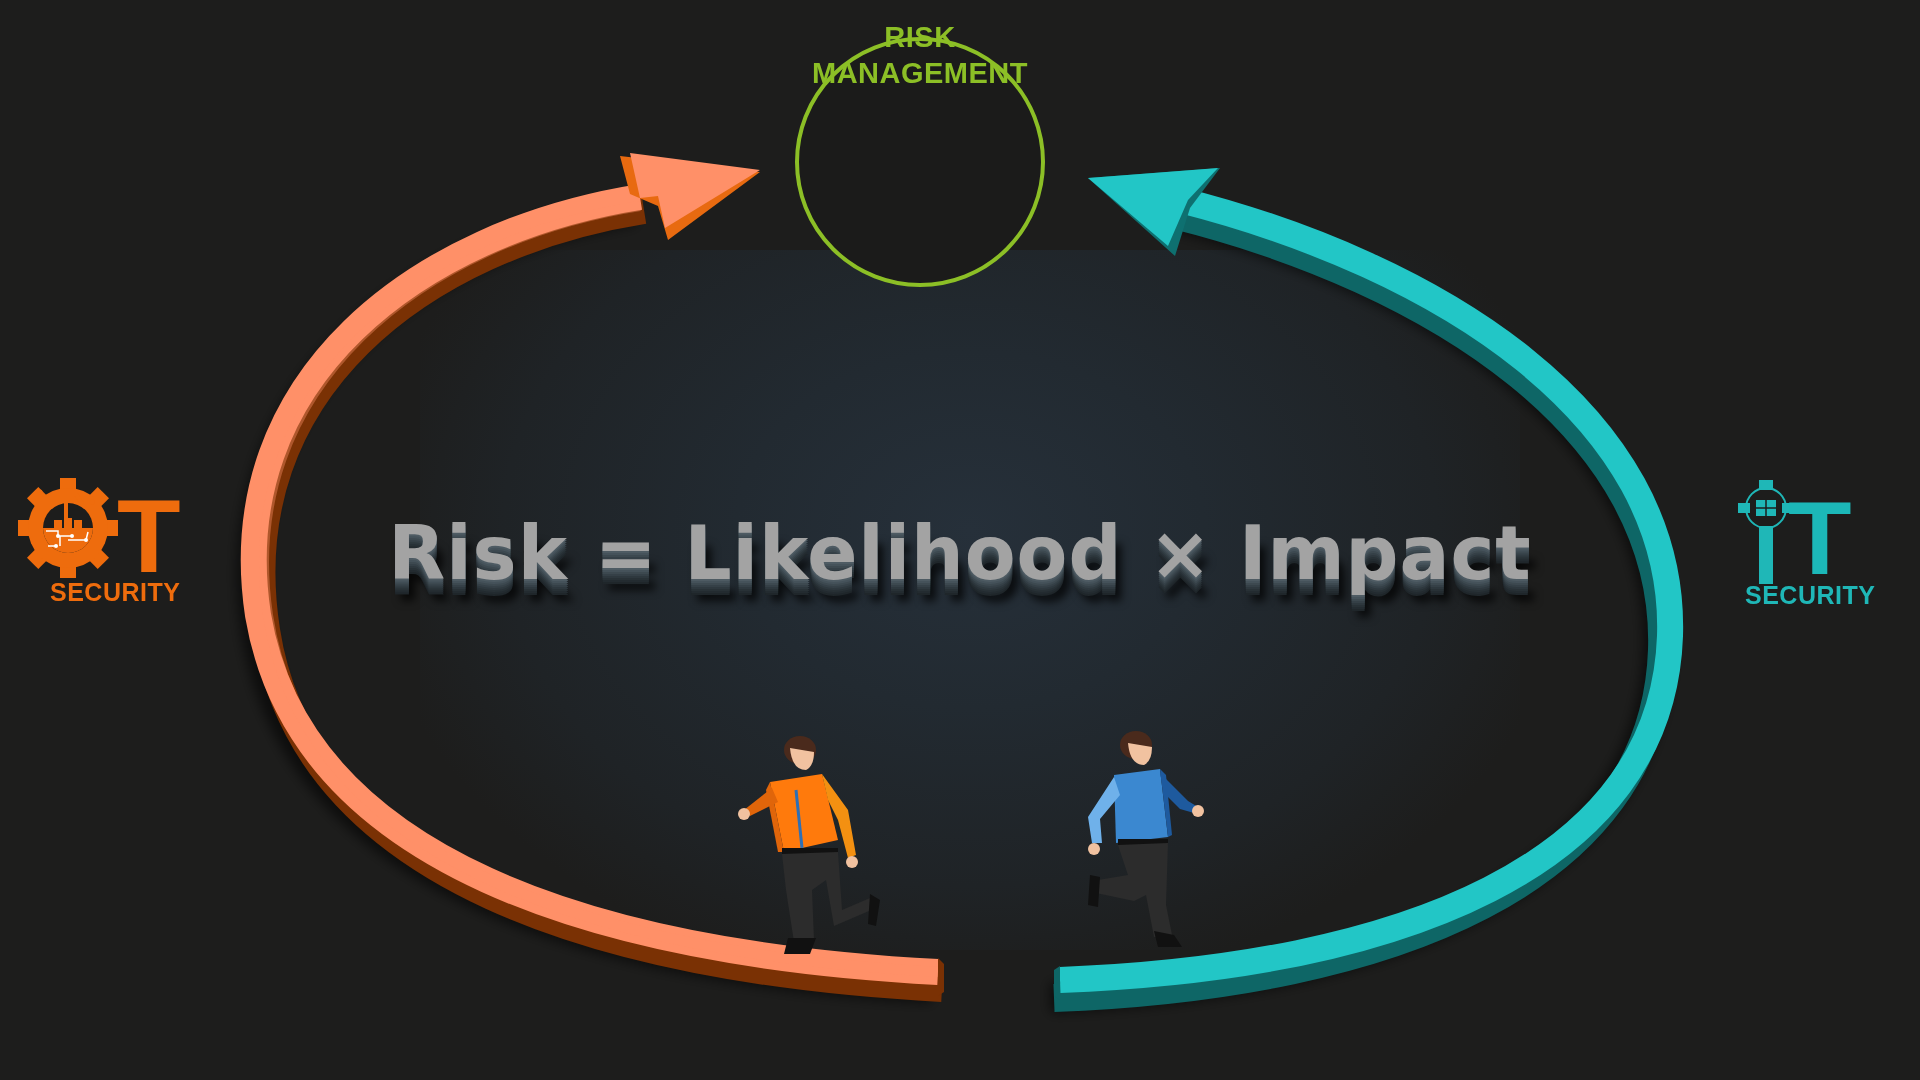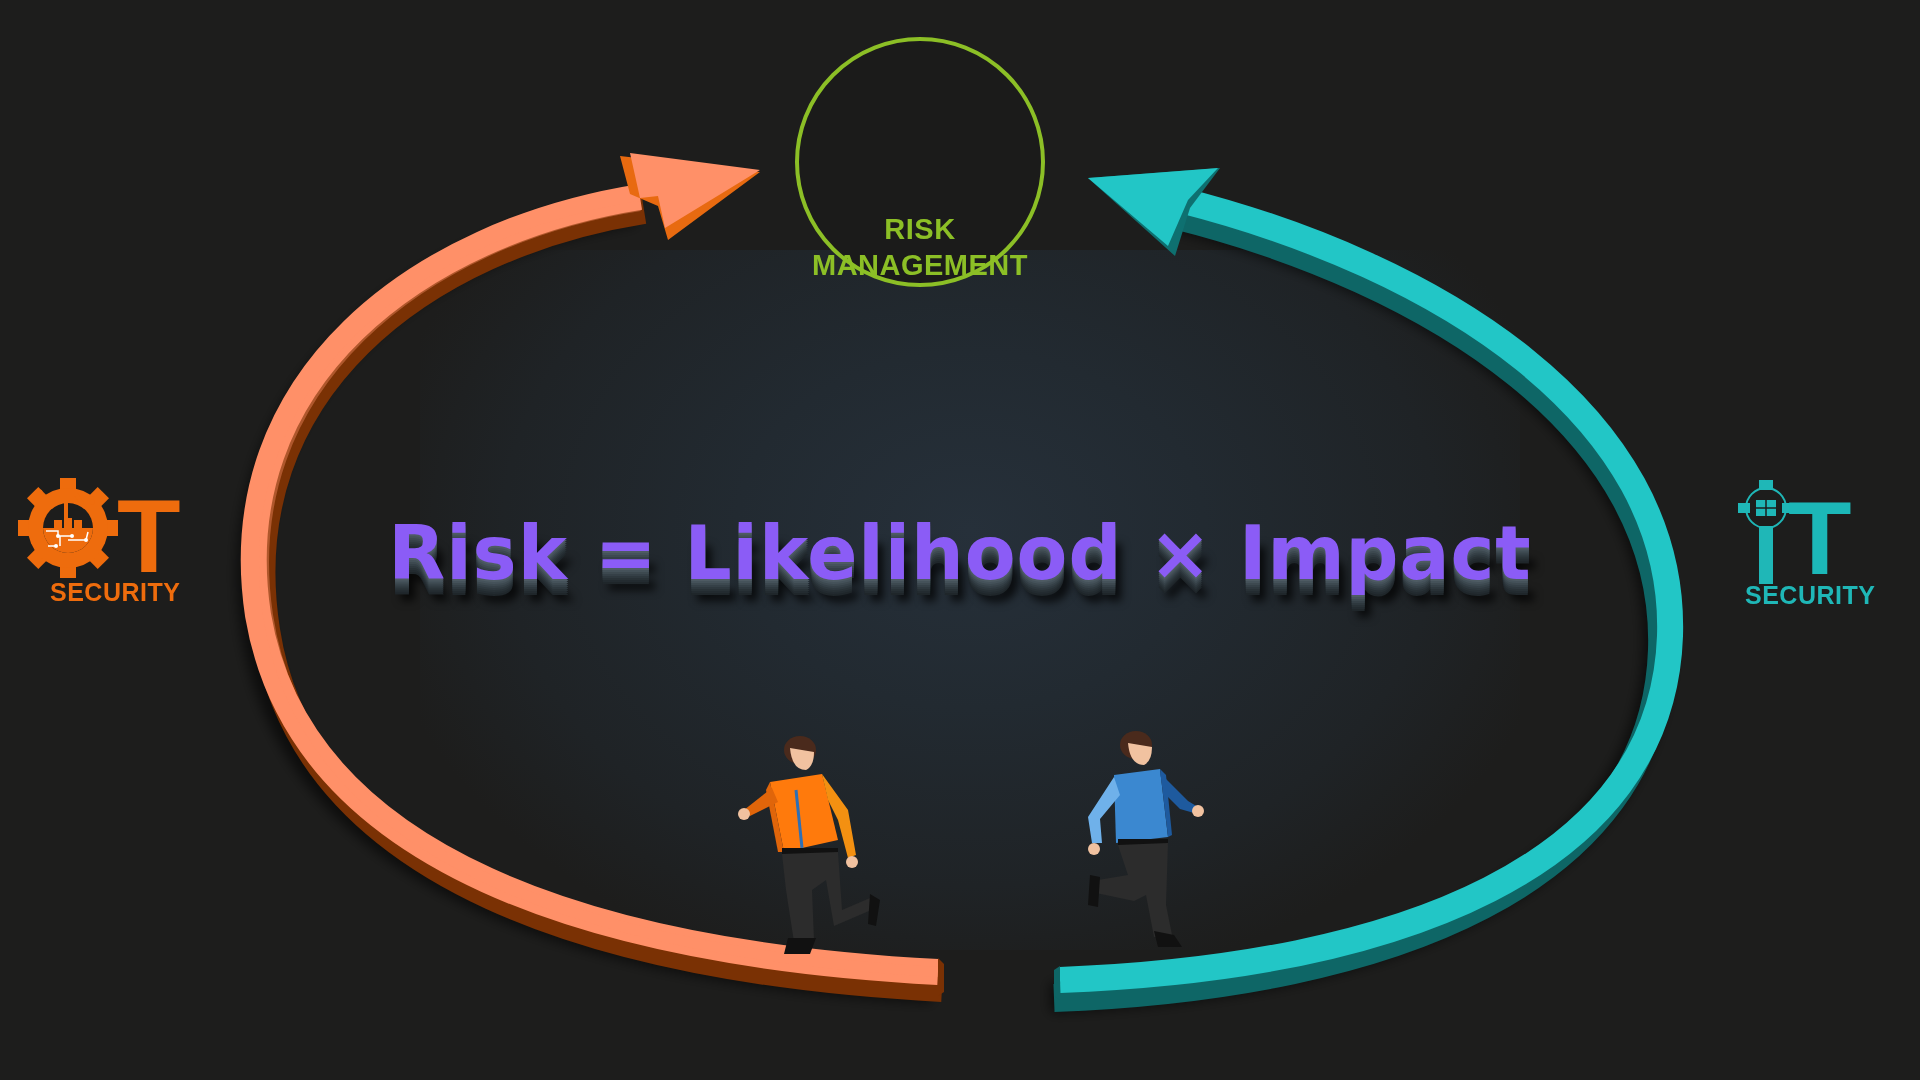--- a/index.html
+++ b/index.html
@@ -12,31 +12,31 @@
     .stage { position: absolute; inset: 0; }
     .glow {
       position: absolute; left: 420px; top: 250px; width: 1100px; height: 700px;
       background: radial-gradient(ellipse at 50% 40%, #26303a 0%, #222a31 30%, #1f2326 60%, rgba(29,29,28,0) 78%);
     }
     svg.scene { position: absolute; left: 0; top: 0; }
     .rm-circle {
       position: absolute; left: 795px; top: 37px; width: 250px; height: 250px;
       border: 4px solid #8cbf26; border-radius: 50%; background: #1b1b1a;
       box-sizing: border-box;
-      display: flex; flex-direction: column; align-items: center; justify-content: flex-end;
+      display: flex; flex-direction: column; align-items: center; justify-content: flex-start;
     }
     .rm-line {
       color: #8cbf26; font-weight: bold; font-size: 29px; line-height: 36px;
       letter-spacing: 0.5px; text-align: center;
     }
     .rm-inner { margin-top: -22px; }
     .formula {
       position: absolute; left: 0; width: 1920px; top: 510px; text-align: center;
       font-family: "DejaVu Sans", sans-serif; font-weight: bold; font-size: 74px;
-      color: #8b5cf6; letter-spacing: 1px;
+      color: #a3a3a3; letter-spacing: 1px;
       text-shadow:
         0 2px 0 #4e5b63, 0 4px 0 #45525a, 0 6px 0 #3d4950, 0 8px 0 #354047,
         0 10px 0 #2e383e, 0 12px 0 #283136, 0 14px 0 #232b30, 0 16px 0 #1f262a,
         6px 22px 8px rgba(0,0,0,0.75);
     }
     .logo { position: absolute; }
     .logo-ot { left: 16px; top: 478px; width: 190px; height: 125px; }
     .logo-it { left: 1738px; top: 478px; width: 140px; height: 125px; }
     .logo-label {
       position: absolute; font-weight: bold; font-size: 25px; letter-spacing: 0.5px;

